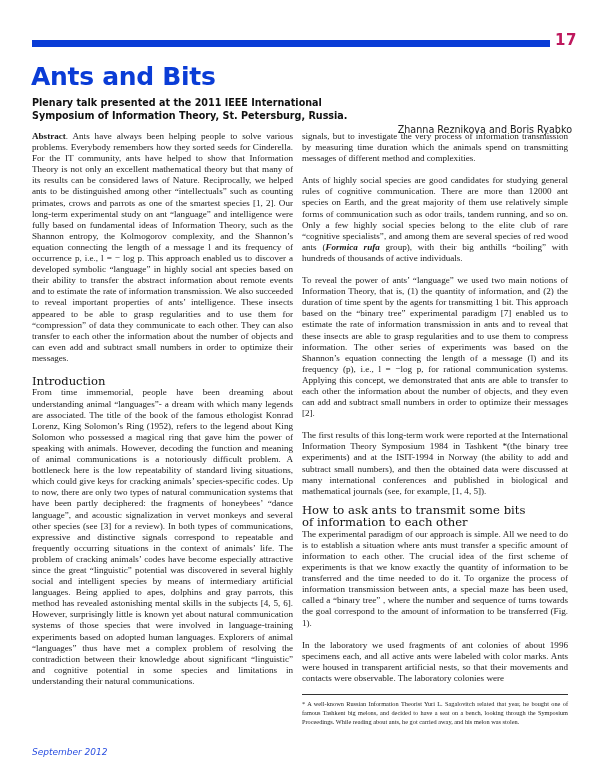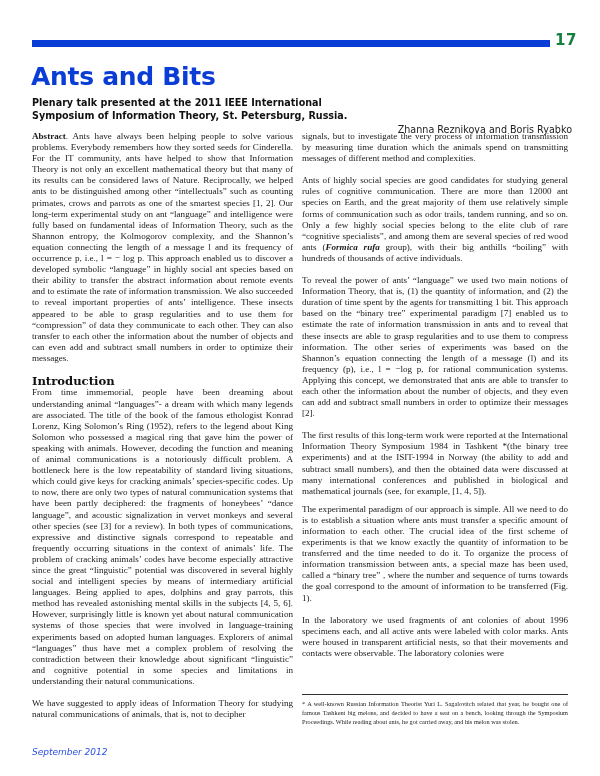--- a/index.html
+++ b/index.html
@@ -1,27 +1,27 @@
 <!DOCTYPE html>
 <html><head>
 <meta charset="utf-8">
 <style>
   html, body { margin:0; padding:0; background:#ffffff; }
   body { width:600px; height:776px; position:relative; overflow:hidden; font-family:"Liberation Serif", serif; color:#1a1a1a; }
   .topbar { position:absolute; left:32px; top:40px; width:518px; height:7px; background:#0a3cd6; }
-  .pagenum { position:absolute; left:555px; top:31px; font-family:"DejaVu Sans", sans-serif; font-weight:bold; font-size:15px; color:#15803d; letter-spacing:0.5px;text-align:center; }
+  .pagenum { position:absolute; left:555px; top:31px; font-family:"DejaVu Sans", sans-serif; font-weight:bold; font-size:15px; color:#be185d; letter-spacing:0.5px;text-align:center; }
   .title { position:absolute; left:31px; top:62px; font-family:"DejaVu Sans", sans-serif; font-size:25px; font-weight:bold; color:#0a3cd6; letter-spacing:-0.3px; }
   .subtitle { position:absolute; left:32px; top:96px; width:320px; font-family:"DejaVu Sans", sans-serif; font-weight:bold; font-size:9.6px; line-height:13px; color:#111; }
   .authors { position:absolute; right:28px; top:124px; font-family:"DejaVu Sans", sans-serif; font-size:9.6px; color:#222; }
   .col { position:absolute; top:131px; font-size:9.1px; line-height:11.1px; text-align:justify; color:#1a1a1a; }
   .col.left { left:32px; width:261px; }
   .col.right { left:302px; width:266px; }
   .col p { margin:0 0 11px 0; }
   .col p.tight { margin-bottom:0; }
-  .col h2 { margin:0; font-family:"DejaVu Serif", serif; font-size:11.6px; line-height:12.5px; font-weight:bold; color:#111; }
+  .col h2 { margin:0; font-family:"DejaVu Serif", serif; font-size:11.6px; line-height:12.5px; font-weight:normal; color:#111; }
   .col .lbl { font-weight:bold; }
   .col i { font-style:italic;font-weight:bold; }
   .footnote { position:absolute; left:302px; top:694px; width:266px; border-top:1px solid #333; padding-top:4px; font-size:6.3px; line-height:9px; text-align:justify; color:#222; }
   .footer-left { position:absolute; left:32px; top:747px; font-family:"DejaVu Sans", sans-serif; font-style:italic; font-size:9px; color:#2a4fe0; }
   .footer-right { position:absolute; right:32px; top:747px; font-family:"DejaVu Sans", sans-serif; font-style:italic; font-size:9px; color:#2a4fe0;margin-top:44px; }
 </style>
 </head>
 <body>
 
 <div class="topbar"></div>
@@ -31,28 +31,28 @@
 <div class="subtitle">
   <div>Plenary talk presented at the 2011 IEEE International</div>
   <div>Symposium of Information Theory, St. Petersburg, Russia.</div>
 </div>
 <div class="authors">Zhanna Reznikova and Boris Ryabko</div>
 
 <div class="col left">
   <p><span class="lbl">Abstract</span><span>. Ants have always been helping people to solve various problems. Everybody remembers how they sorted seeds for Cinderella. For the IT community, ants have helped to show that Information Theory is not only an excellent mathematical theory but that many of its results can be considered laws of Nature. Reciprocally, we helped ants to be distinguished among other “intellectuals” such as counting primates, crows and parrots as one of the smartest species [1, 2]. Our long-term experimental study on ant “language” and intelligence were fully based on fundamental ideas of Information Theory, such as the Shannon entropy, the Kolmogorov complexity, and the Shannon’s equation connecting the length of a message l and its frequency of occurrence p, i.e., l = − log p. This approach enabled us to discover a developed symbolic “language” in highly social ant species based on their ability to transfer the abstract information about remote events and to estimate the rate of information transmission. We also succeeded to reveal important properties of ants’ intelligence. These insects appeared to be able to grasp regularities and to use them for “compression” of data they communicate to each other. They can also transfer to each other the information about the number of objects and can even add and subtract small numbers in order to optimize their messages.</span></p>
   <h2>Introduction</h2>
   <p>From time immemorial, people have been dreaming about understanding animal “languages”- a dream with which many legends are associated. The title of the book of the famous ethologist Konrad Lorenz, King Solomon’s Ring (1952), refers to the legend about King Solomon who possessed a magical ring that gave him the power of speaking with animals. However, decoding the function and meaning of animal communications is a notoriously difficult problem. A bottleneck here is the low repeatability of standard living situations, which could give keys for cracking animals’ species-specific codes. Up to now, there are only two types of natural communication systems that have been partly deciphered: the fragments of honeybees’ “dance language”, and acoustic signalization in vervet monkeys and several other species (see [3] for a review). In both types of communications, expressive and distinctive signals correspond to repeatable and frequently occurring situations in the context of animals’ life. The problem of cracking animals’ codes have become especially attractive since the great “linguistic” potential was discovered in several highly social and intelligent species by means of intermediary artificial languages. Being applied to apes, dolphins and gray parrots, this method has revealed astonishing mental skills in the subjects [4, 5, 6]. However, surprisingly little is known yet about natural communication systems of those species that were involved in language-training experiments based on adopted human languages. Explorers of animal “languages” thus have met a complex problem of resolving the contradiction between their knowledge about significant “linguistic” and cognitive potential in some species and limitations in understanding their natural communications.</p>
-  <p class="tight">We have suggested to apply ideas of Information Theory for studying natural communications of animals, that is, not to decipher</p>
 </div>
 
 <div class="col right">
   <p>signals, but to investigate the very process of information transmission by measuring time duration which the animals spend on transmitting messages of different method and complexities.</p>
   <p><span>Ants of highly social species are good candidates for studying general rules of cognitive communication. There are more than 12000 ant species on Earth, and the great majority of them use relatively simple forms of communication such as odor trails, tandem running, and so on. Only a few highly social species belong to the elite club of rare “cognitive specialists”, and among them are several species of red wood ants (</span><i>Formica rufa</i><span> group), with their big anthills “boiling” with hundreds of thousands of active individuals.</span></p>
   <p>To reveal the power of ants’ “language” we used two main notions of Information Theory, that is, (1) the quantity of information, and (2) the duration of time spent by the agents for transmitting 1 bit. This approach based on the “binary tree” experimental paradigm [7] enabled us to estimate the rate of information transmission in ants and to reveal that these insects are able to grasp regularities and to use them to compress information. The other series of experiments was based on the Shannon’s equation connecting the length of a message (l) and its frequency (p), i.e., l = −log p, for rational communication systems. Applying this concept, we demonstrated that ants are able to transfer to each other the information about the number of objects, and they even can add and subtract small numbers in order to optimize their messages [2].</p>
   <p style="margin-bottom:7px">The first results of this long-term work were reported at the International Information Theory Symposium 1984 in Tashkent *(the binary tree experiments) and at the ISIT-1994 in Norway (the ability to add and subtract small numbers), and then the obtained data were discussed at many international conferences and published in biological and mathematical journals (see, for example, [1, 4, 5]).</p>
+  <h2><span>How to ask ants to transmit some bits</span><br><span>of information to each other</span></h2>
   <p>The experimental paradigm of our approach is simple. All we need to do is to establish a situation where ants must transfer a specific amount of information to each other. The crucial idea of the first scheme of experiments is that we know exactly the quantity of information to be transferred and the time needed to do it. To organize the process of information transmission between ants, a special maze has been used, called a “binary tree” , where the number and sequence of turns towards the goal correspond to the amount of information to be transferred (Fig. 1).</p>
   <p class="tight">In the laboratory we used fragments of ant colonies of about 1996 specimens each, and all active ants were labeled with color marks. Ants were housed in transparent artificial nests, so that their movements and contacts were observable. The laboratory colonies were</p>
 </div>
 
 <div class="footnote">* A well-known Russian Information Theorist Yuri L. Sagalovitch related that year, he bought one of famous Tashkent big melons, and decided to have a seat on a bench, looking through the Symposium Proceedings. While reading about ants, he got carried away, and his melon was stolen.</div>
 
 <div class="footer-left">September 2012</div>
 <div class="footer-right">IEEE Information Theory Society Newsletter</div>
 
 </body></html>

